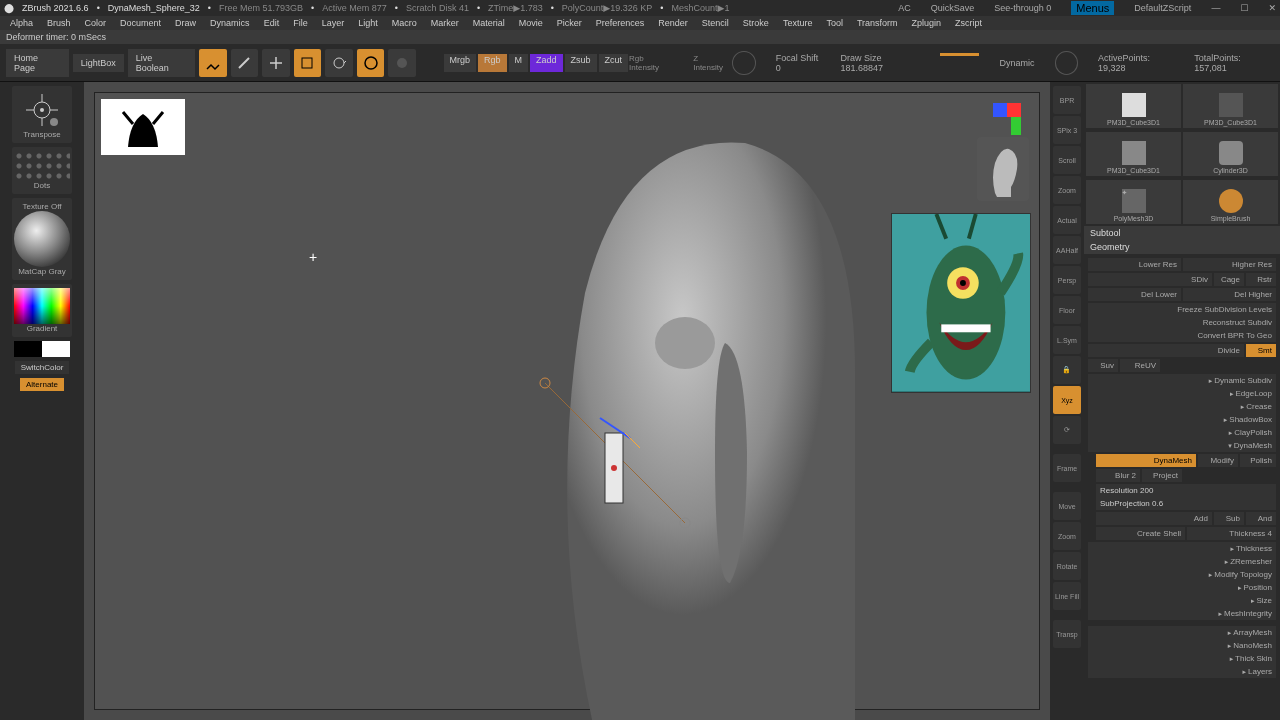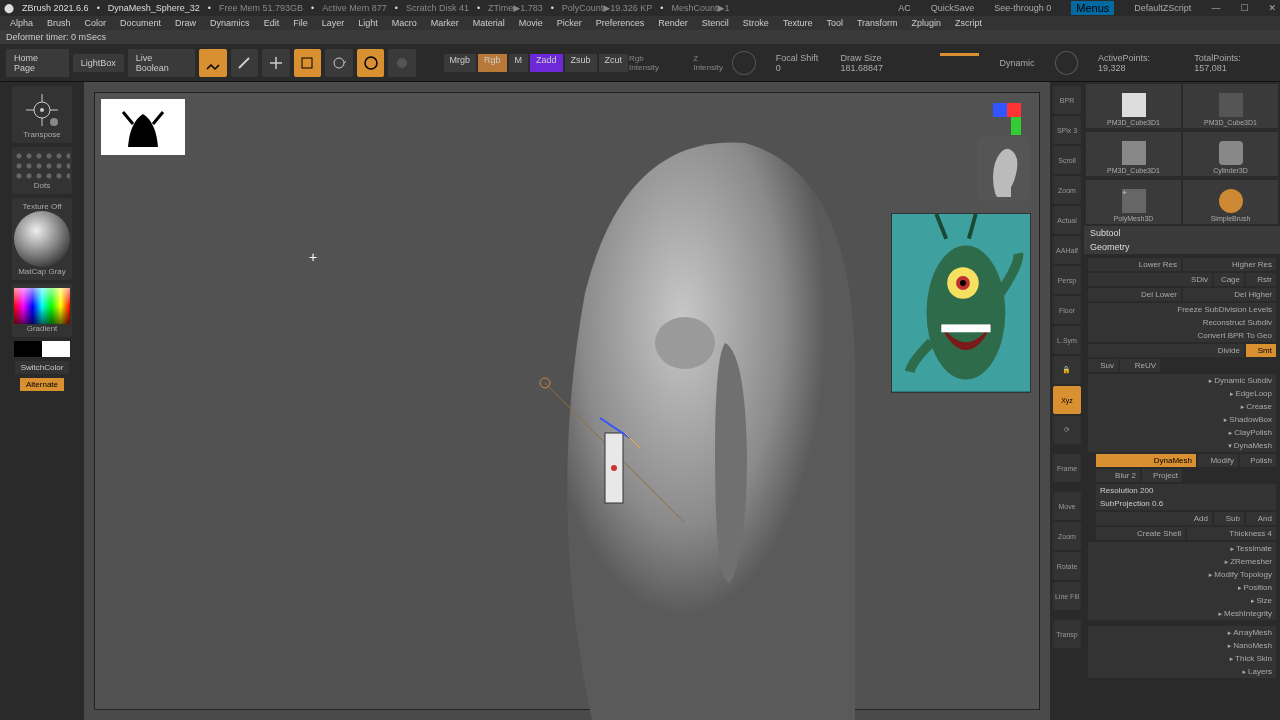--- a/index.html
+++ b/index.html
@@ -421,21 +421,21 @@
         <div class="panel-row">
           <div class="panel-btn">Add</div>
           <div class="panel-btn" style="flex:0 0 30px">Sub</div>
           <div class="panel-btn" style="flex:0 0 30px">And</div>
         </div>
         <div class="panel-row">
           <div class="panel-btn">Create Shell</div>
           <div class="panel-btn">Thickness 4</div>
         </div>
       </div>
-      <div class="panel-btn arrow">Tessimate</div>
+      <div class="panel-btn arrow">Thickness</div>
       <div class="panel-btn arrow">ZRemesher</div>
       <div class="panel-btn arrow">Modify Topology</div>
       <div class="panel-btn arrow">Position</div>
       <div class="panel-btn arrow">Size</div>
       <div class="panel-btn arrow">MeshIntegrity</div>
       <div style="height:6px"></div>
       <div class="panel-btn arrow">ArrayMesh</div>
       <div class="panel-btn arrow">NanoMesh</div>
       <div class="panel-btn arrow">Thick Skin</div>
       <div class="panel-btn arrow">Layers</div>

